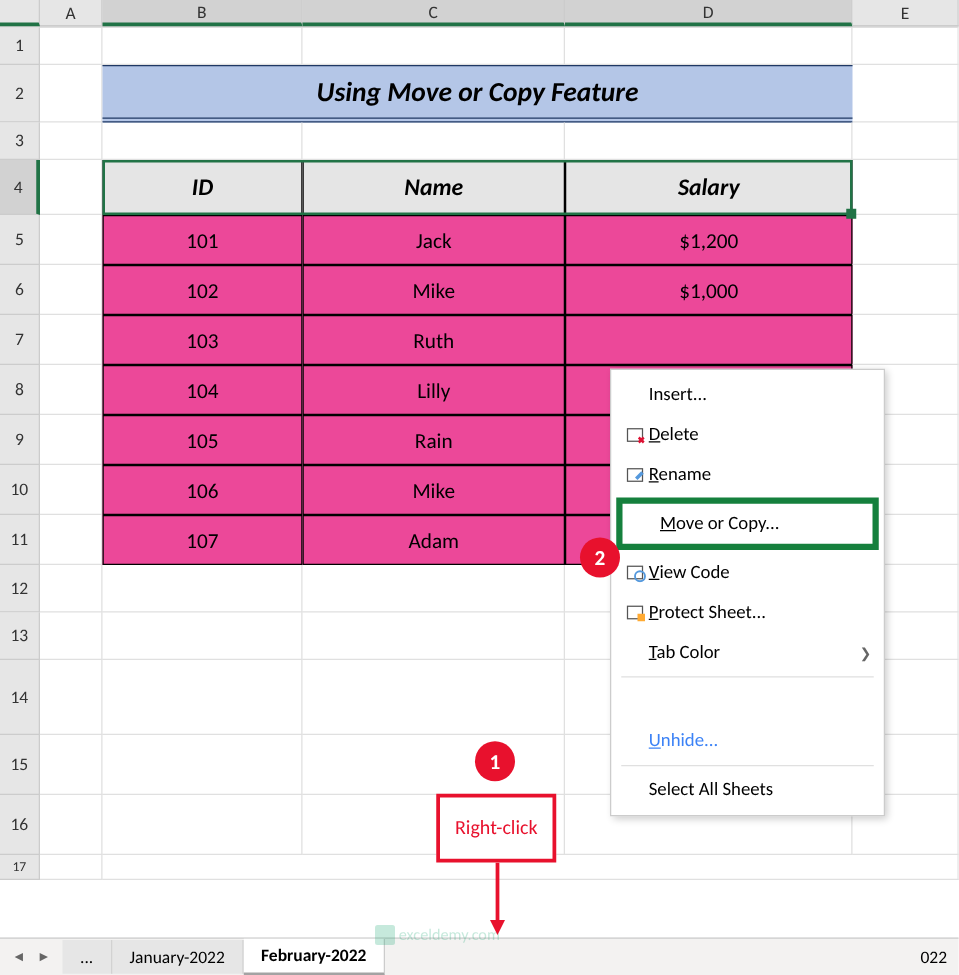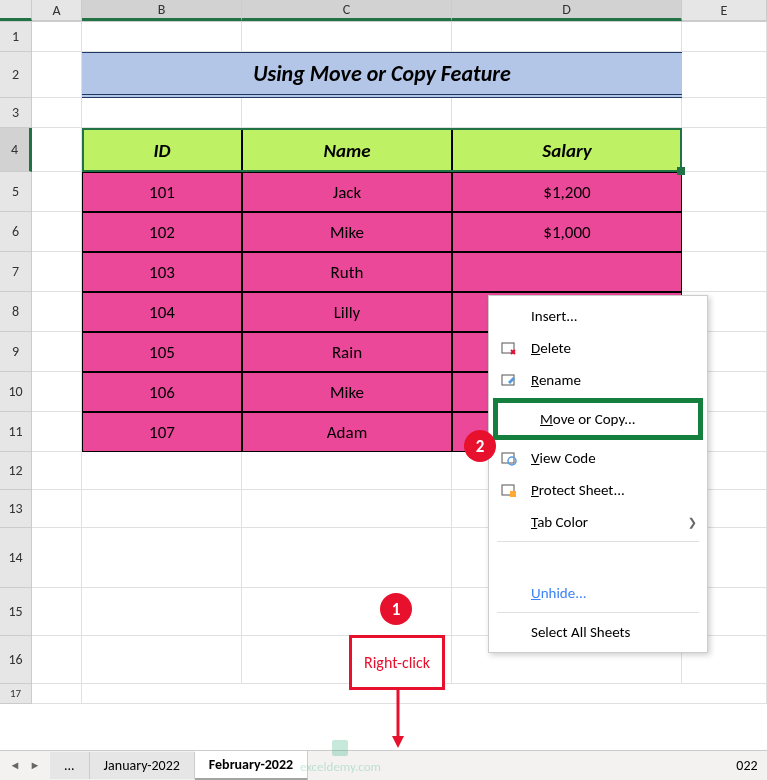--- a/index.html
+++ b/index.html
@@ -25,52 +25,52 @@
 .col-B { width: 160px; }
 .col-C { width: 210px; }
 .col-D { width: 230px; }
 .col-E { width: 85px; }
 
 
 .title-cell { background: #b4c6e7; border-top: 1px solid #1f3864; border-bottom: 4px double #1f3864; height: 46px; font-size: 22px; font-weight: bold; font-style: italic; color: #000; display: flex; align-items: center; justify-content: center; }
 
 
 .table-header-row { height: 44px; }
-.th-cell { background: #bef264; border: 1px solid #000; font-size: 19px; font-weight: bold; font-style: italic; display: flex; align-items: center; justify-content: center; position: relative; }
+.th-cell { background: #e5e5e5; border: 1px solid #000; font-size: 19px; font-weight: bold; font-style: italic; display: flex; align-items: center; justify-content: center; position: relative; }
 .selection-border { position: absolute; border: 2px solid #217346; pointer-events: none; }
 
 
 .data-cell { border: 1px solid #000; height: 40px; font-size: 17px; background: #ec4899; display: flex; align-items: center; justify-content: center; }
 
 
 .sheet-tabs-bar { position: absolute; bottom: 0; left: 0; right: 0; height: 30px; background: #f3f2f1; border-top: 1px solid #ccc; display: flex; align-items: center; }
 .tab-nav-btns { display: flex; align-items: center; padding: 0 6px; gap: 2px; }
 .nav-btn { width: 18px; height: 18px; display: flex; align-items: center; justify-content: center; color: #666; cursor: pointer; font-size: 11px; }
 .sheet-tab { padding: 5px 14px; font-size: 14px; border-right: 1px solid #ccc; background: #e6e6e6; cursor: pointer; position: relative; }
 .sheet-tab.active { background: #fff; font-weight: bold; border-bottom: 3px solid #a3a3a3; }
 .scroll-right { position: absolute; right: 0; bottom: 0; width: 40px; height: 30px; display: flex; align-items: center; justify-content: center; font-size: 14px; }
 
 
 .context-menu { position: absolute; left: 488px; top: 295px; width: 220px; background: #fff; border: 1px solid #ccc; box-shadow: 2px 2px 6px rgba(0,0,0,0.2); padding: 4px 0; z-index: 100; }
-.menu-item { display: flex; align-items: center; padding: 7px 10px; font-size: 15px; cursor: pointer; gap: 12px; }
+.menu-item { display: flex; align-items: center; padding: 7px 10px; font-size: 15px; cursor: pointer; gap: 0; }
 .menu-item.highlighted { border: 5px solid #15803d; margin: 2px 4px; }
 .menu-icon { width: 20px; height: 18px; display: flex; align-items: center; justify-content: center; font-size: 13px; }
 .menu-text { flex: 1; }
 .menu-text .underline { text-decoration: underline; }
 .menu-arrow { color: #666; font-size: 11px; }
 .menu-separator { height: 1px; background: #e0e0e0; margin: 3px 8px; }
 .menu-item.disabled { color: #3b82f6; }
 
 
 .annotation-circle { position: absolute; width: 32px; height: 32px; background: #e8112d; border-radius: 50%; color: #fff; font-weight: bold; display: flex; align-items: center; justify-content: center; font-size: 17px; z-index: 200; }
 .annotation-box { position: absolute; border: 3px solid #e8112d; background: #fff; color: #e8112d; font-size: 16px; padding: 15px 12px; z-index: 150; }
 .annotation-arrow { position: absolute; z-index: 150; }
 
 
-.watermark { position: absolute; left: 300px; top: 740px; opacity: 0.25; font-size: 13px; color: #2a7; z-index: 50; display: flex; align-items: center; gap: 3px; flex-direction: column; }
+.watermark { position: absolute; left: 300px; top: 740px; opacity: 0.25; font-size: 13px; color: #2a7; z-index: 50; display: flex; align-items: center; gap: 3px; }
 .watermark-icon { width: 16px; height: 16px; background: #2a7; border-radius: 2px; }
 </style>
 </head>
 <body>
 
 <div class="grid-area">
 
   <div class="col-headers">
     <div class="corner-cell"></div>
     <div class="col-header col-A unselected">A</div>

